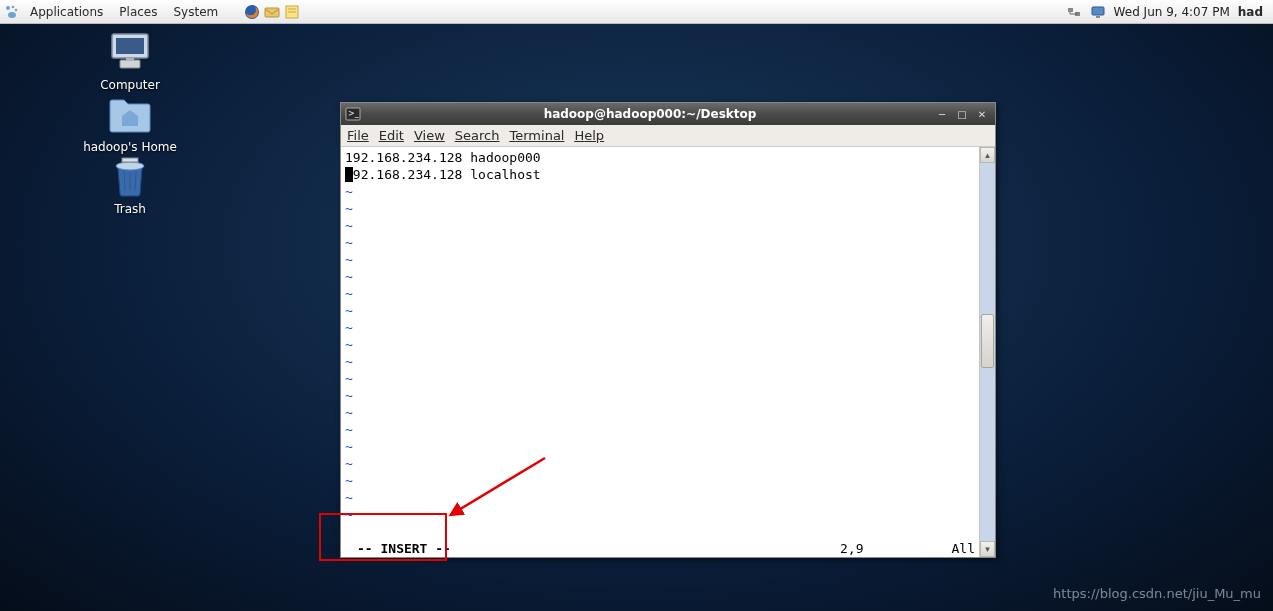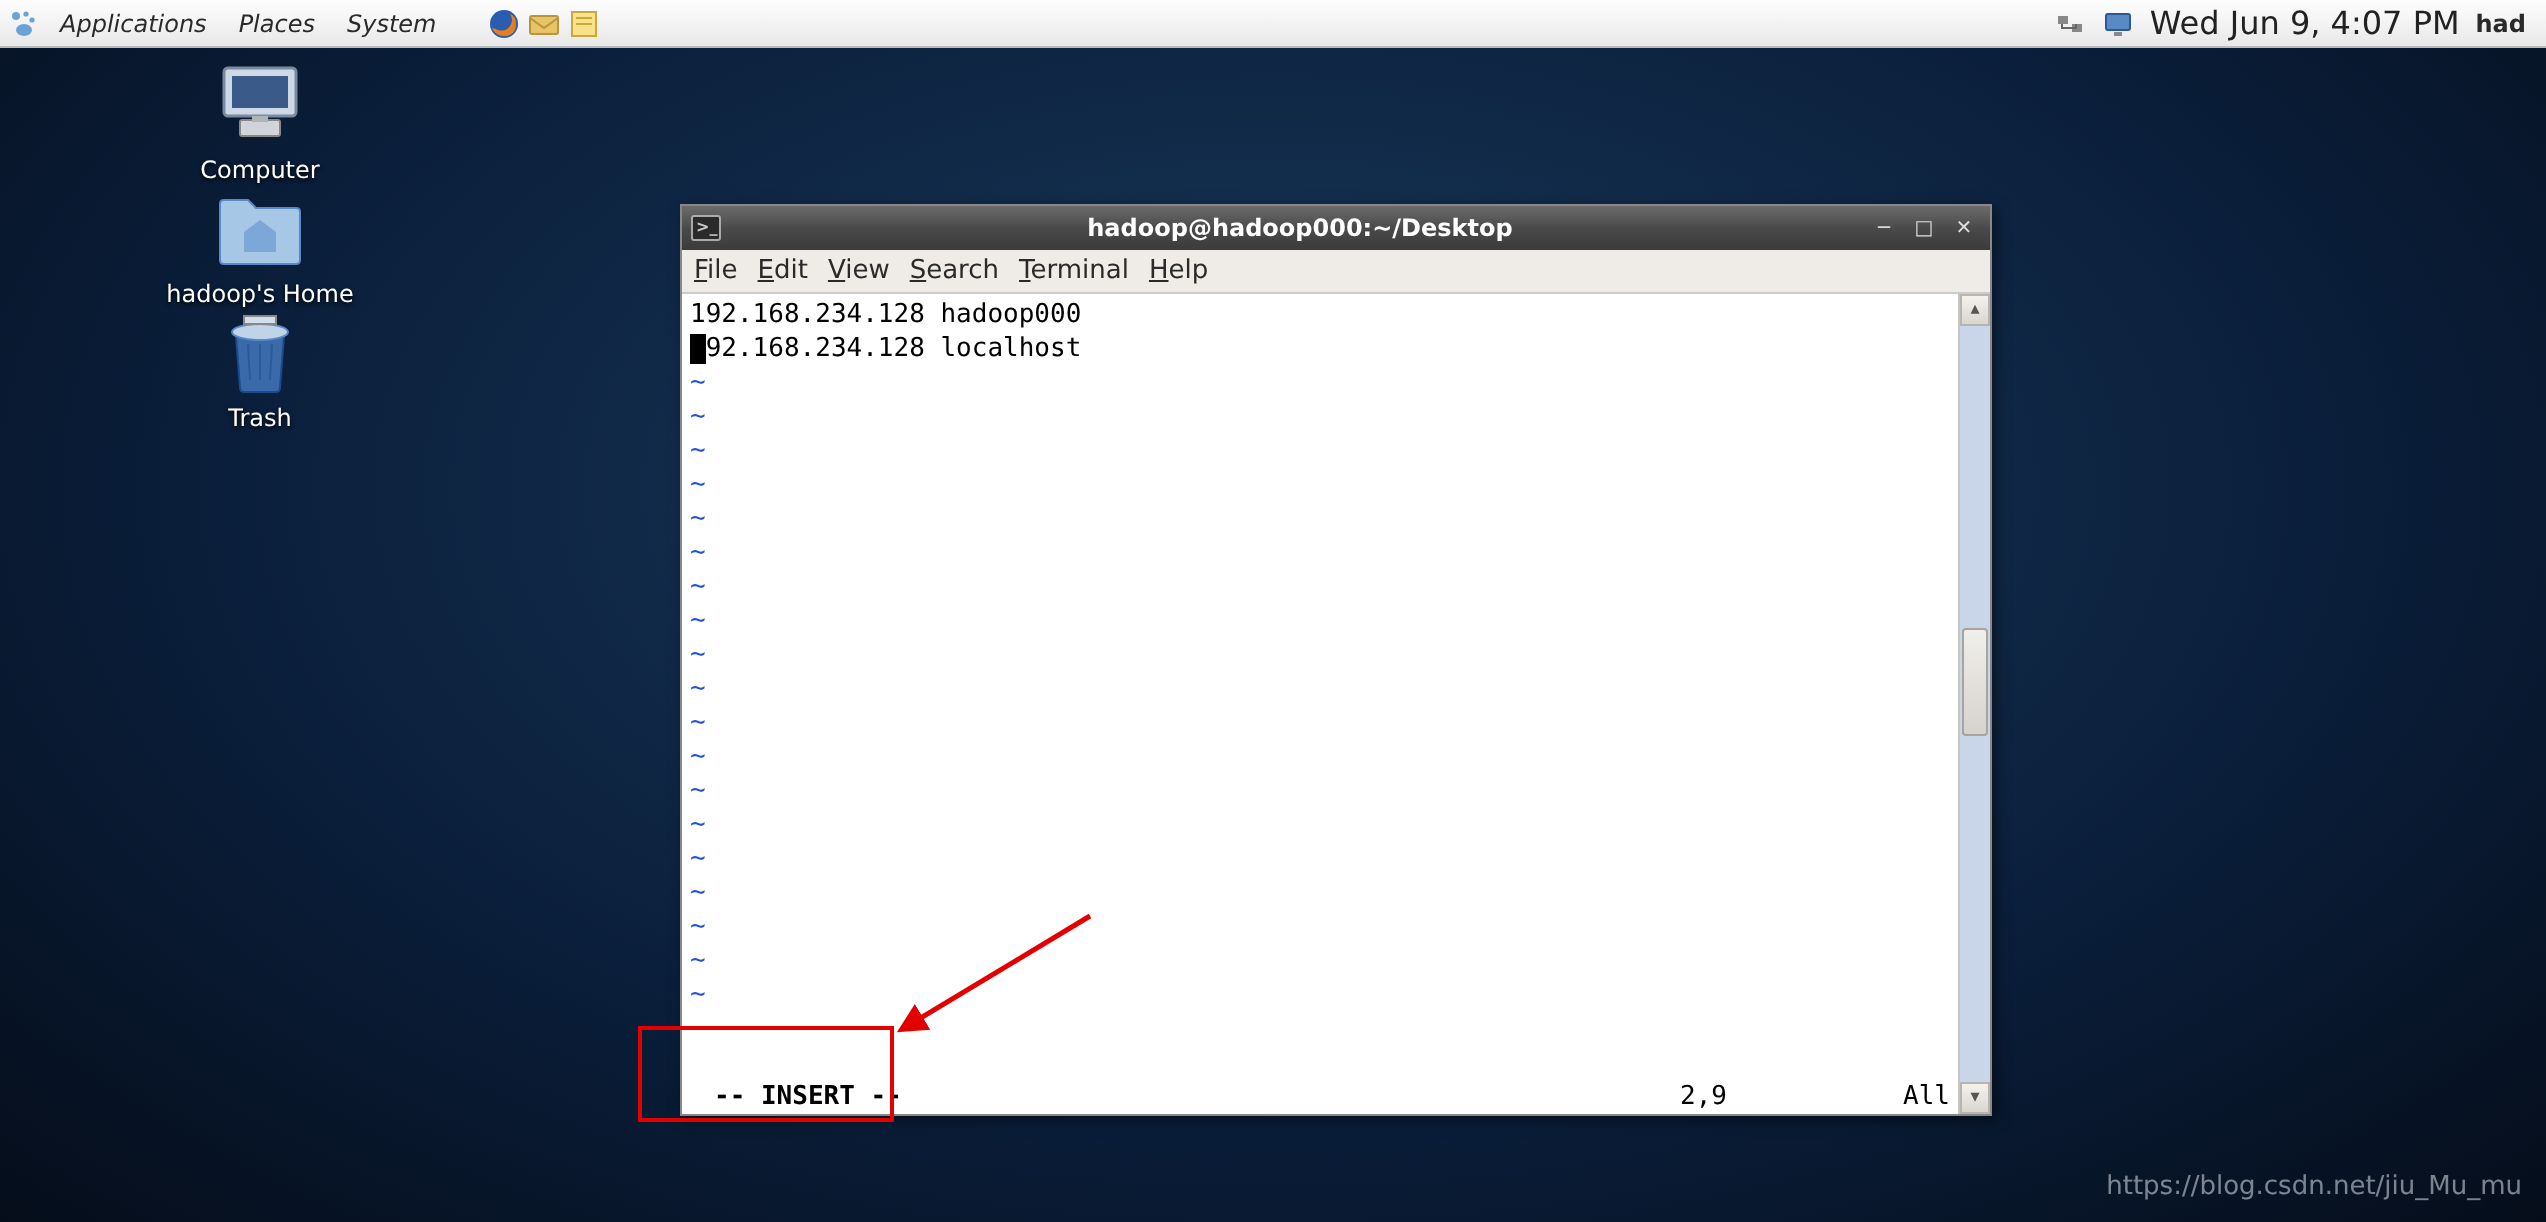--- a/index.html
+++ b/index.html
@@ -18,24 +18,24 @@
   height: 24px;
   background: linear-gradient(to bottom, #fefefe, #e8e8e8);
   border-bottom: 1px solid #bbb;
   display: flex;
   align-items: center;
   padding: 0 4px;
   font-size: 12px;
   color: #2a2a2a;
 }
 .panel-left { display: flex; align-items: center; gap: 4px; }
-.panel-item { padding: 2px 6px; cursor: pointer; font-style: italic; }
+.panel-item { padding: 2px 6px; cursor: pointer; }
 .panel-icon { width: 16px; height: 16px; display: inline-block; vertical-align: middle; }
 .panel-right { margin-left: auto; display: flex; align-items: center; gap: 8px; padding-right: 6px; }
-.panel-clock { font-size: 16px; color: #222; }
+.panel-clock { font-size: 12px; color: #222; }
 .panel-user { font-weight: bold; }
 
 
 .desktop-icons {
   position: absolute;
   top: 30px;
   left: 80px;
   display: flex;
   flex-direction: column;
   gap: 0;
@@ -77,21 +77,21 @@
   height: 22px;
   background: #efebe7;
   border-bottom: 1px solid #ccc;
   display: flex;
   align-items: center;
   padding: 0 6px;
   gap: 10px;
   font-size: 13px;
   color: #2a2a2a;
 }
-.menubar span { cursor: pointer; }
+.menubar span { cursor: pointer; text-decoration: underline; }
 .menubar span u { text-decoration: underline; }
 
 .term-body {
   display: flex;
   background: #fff;
 }
 .term-text {
   flex: 1;
   font-family: "DejaVu Sans Mono", monospace;
   font-size: 13px;

